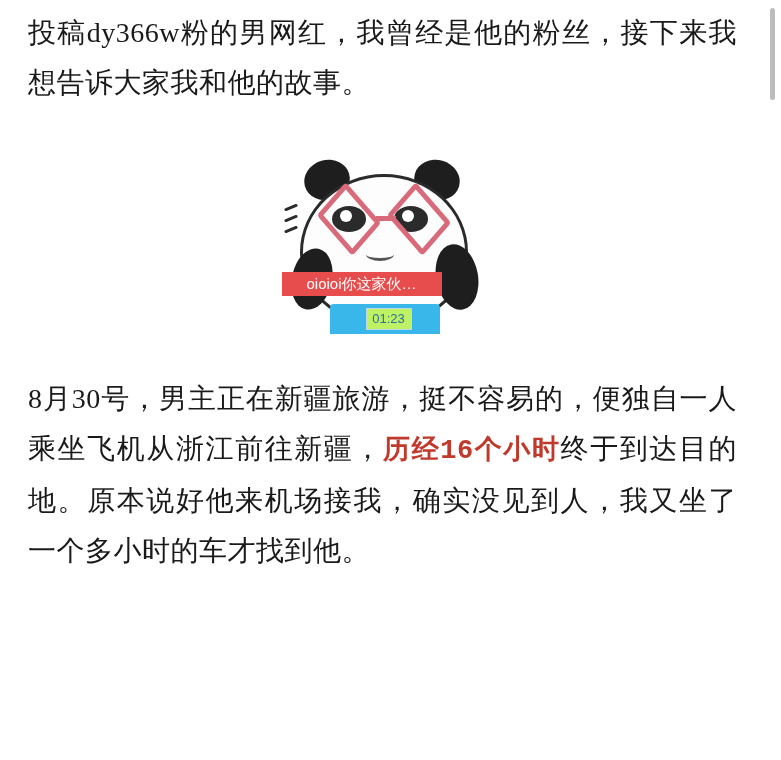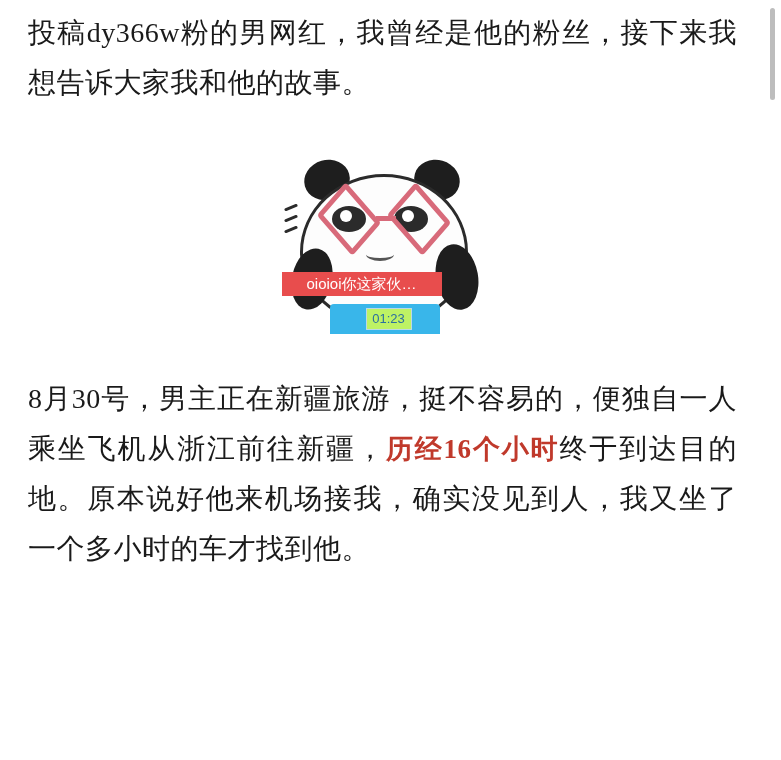--- a/index.html
+++ b/index.html
@@ -30,21 +30,21 @@
     text-align: justify;
     margin: 0;
     font-family: "Liberation Serif", "DejaVu Serif", serif;
   }
   .para + .para {
     margin-top: 44px;
   }
   .highlight {
     color: #c0392b;
     font-weight: bold;
-    font-family: Liberation Serif, serif;
+    font-family: Liberation Mono, monospace;
     font-size: 27px;
   }
   .figure-wrap {
     margin: 36px 0 40px 0;
     display: flex;
     justify-content: center;
   }
   .meme {
     position: relative;
     width: 210px;

